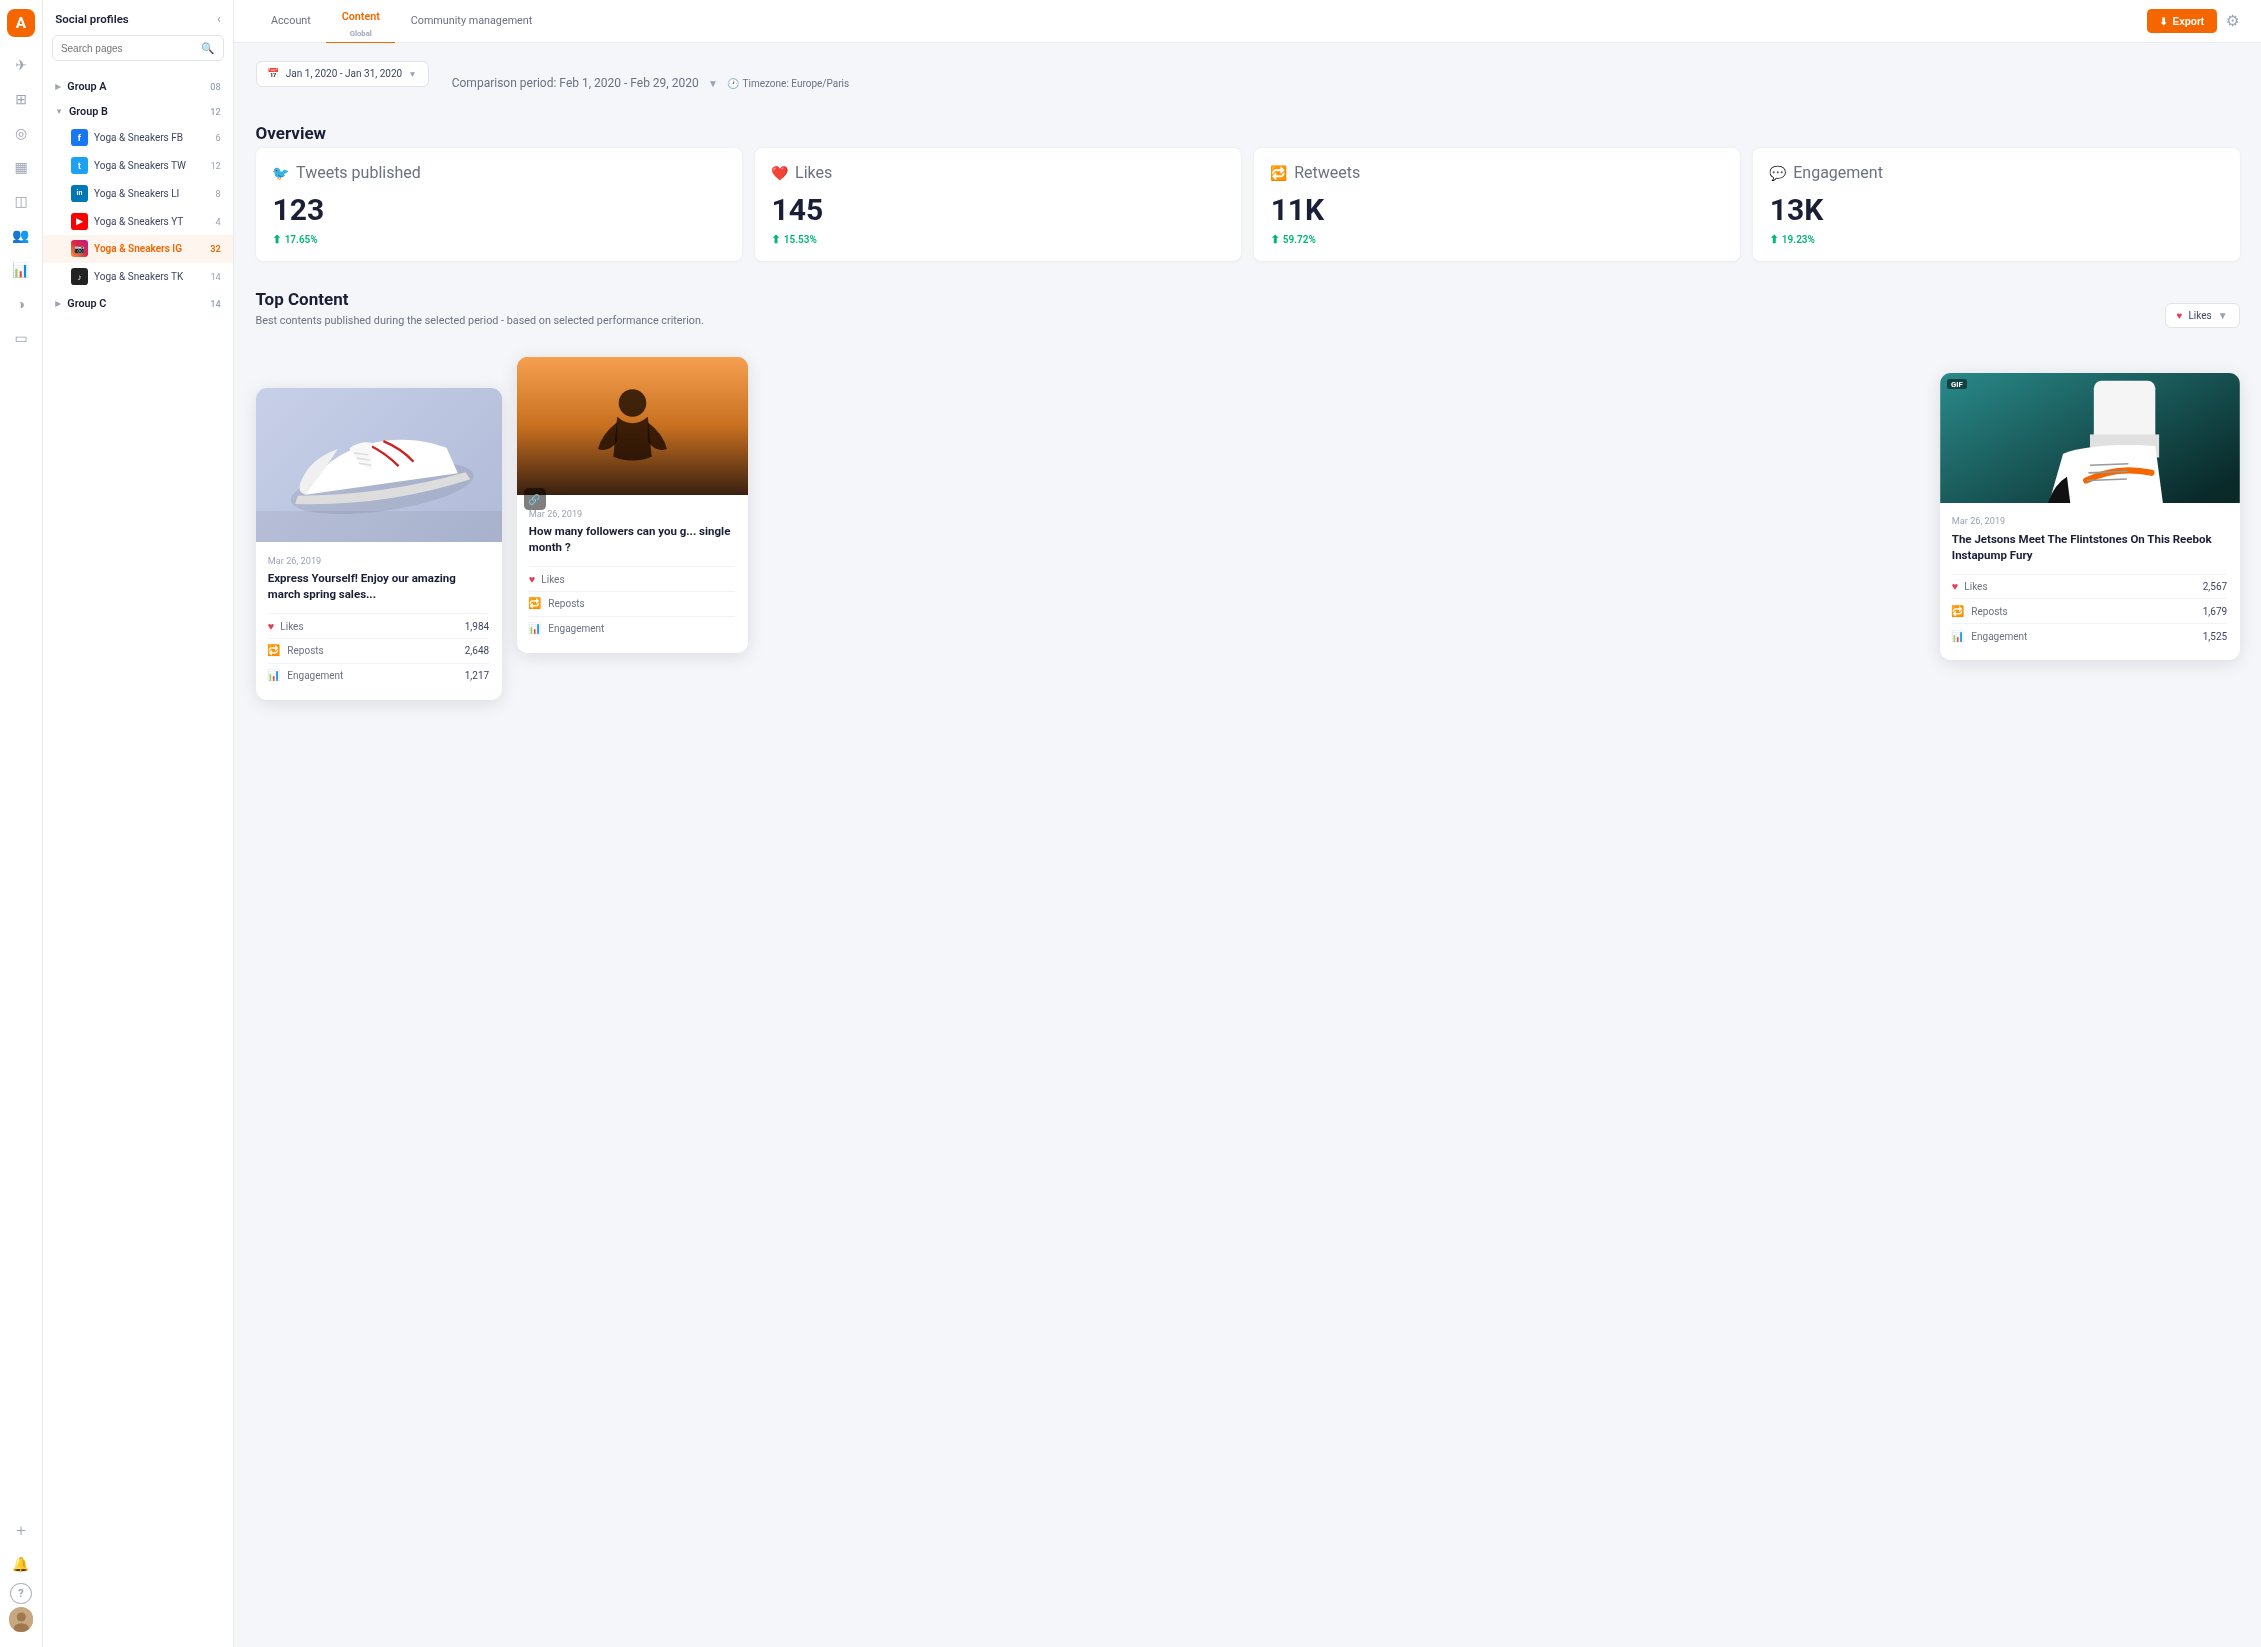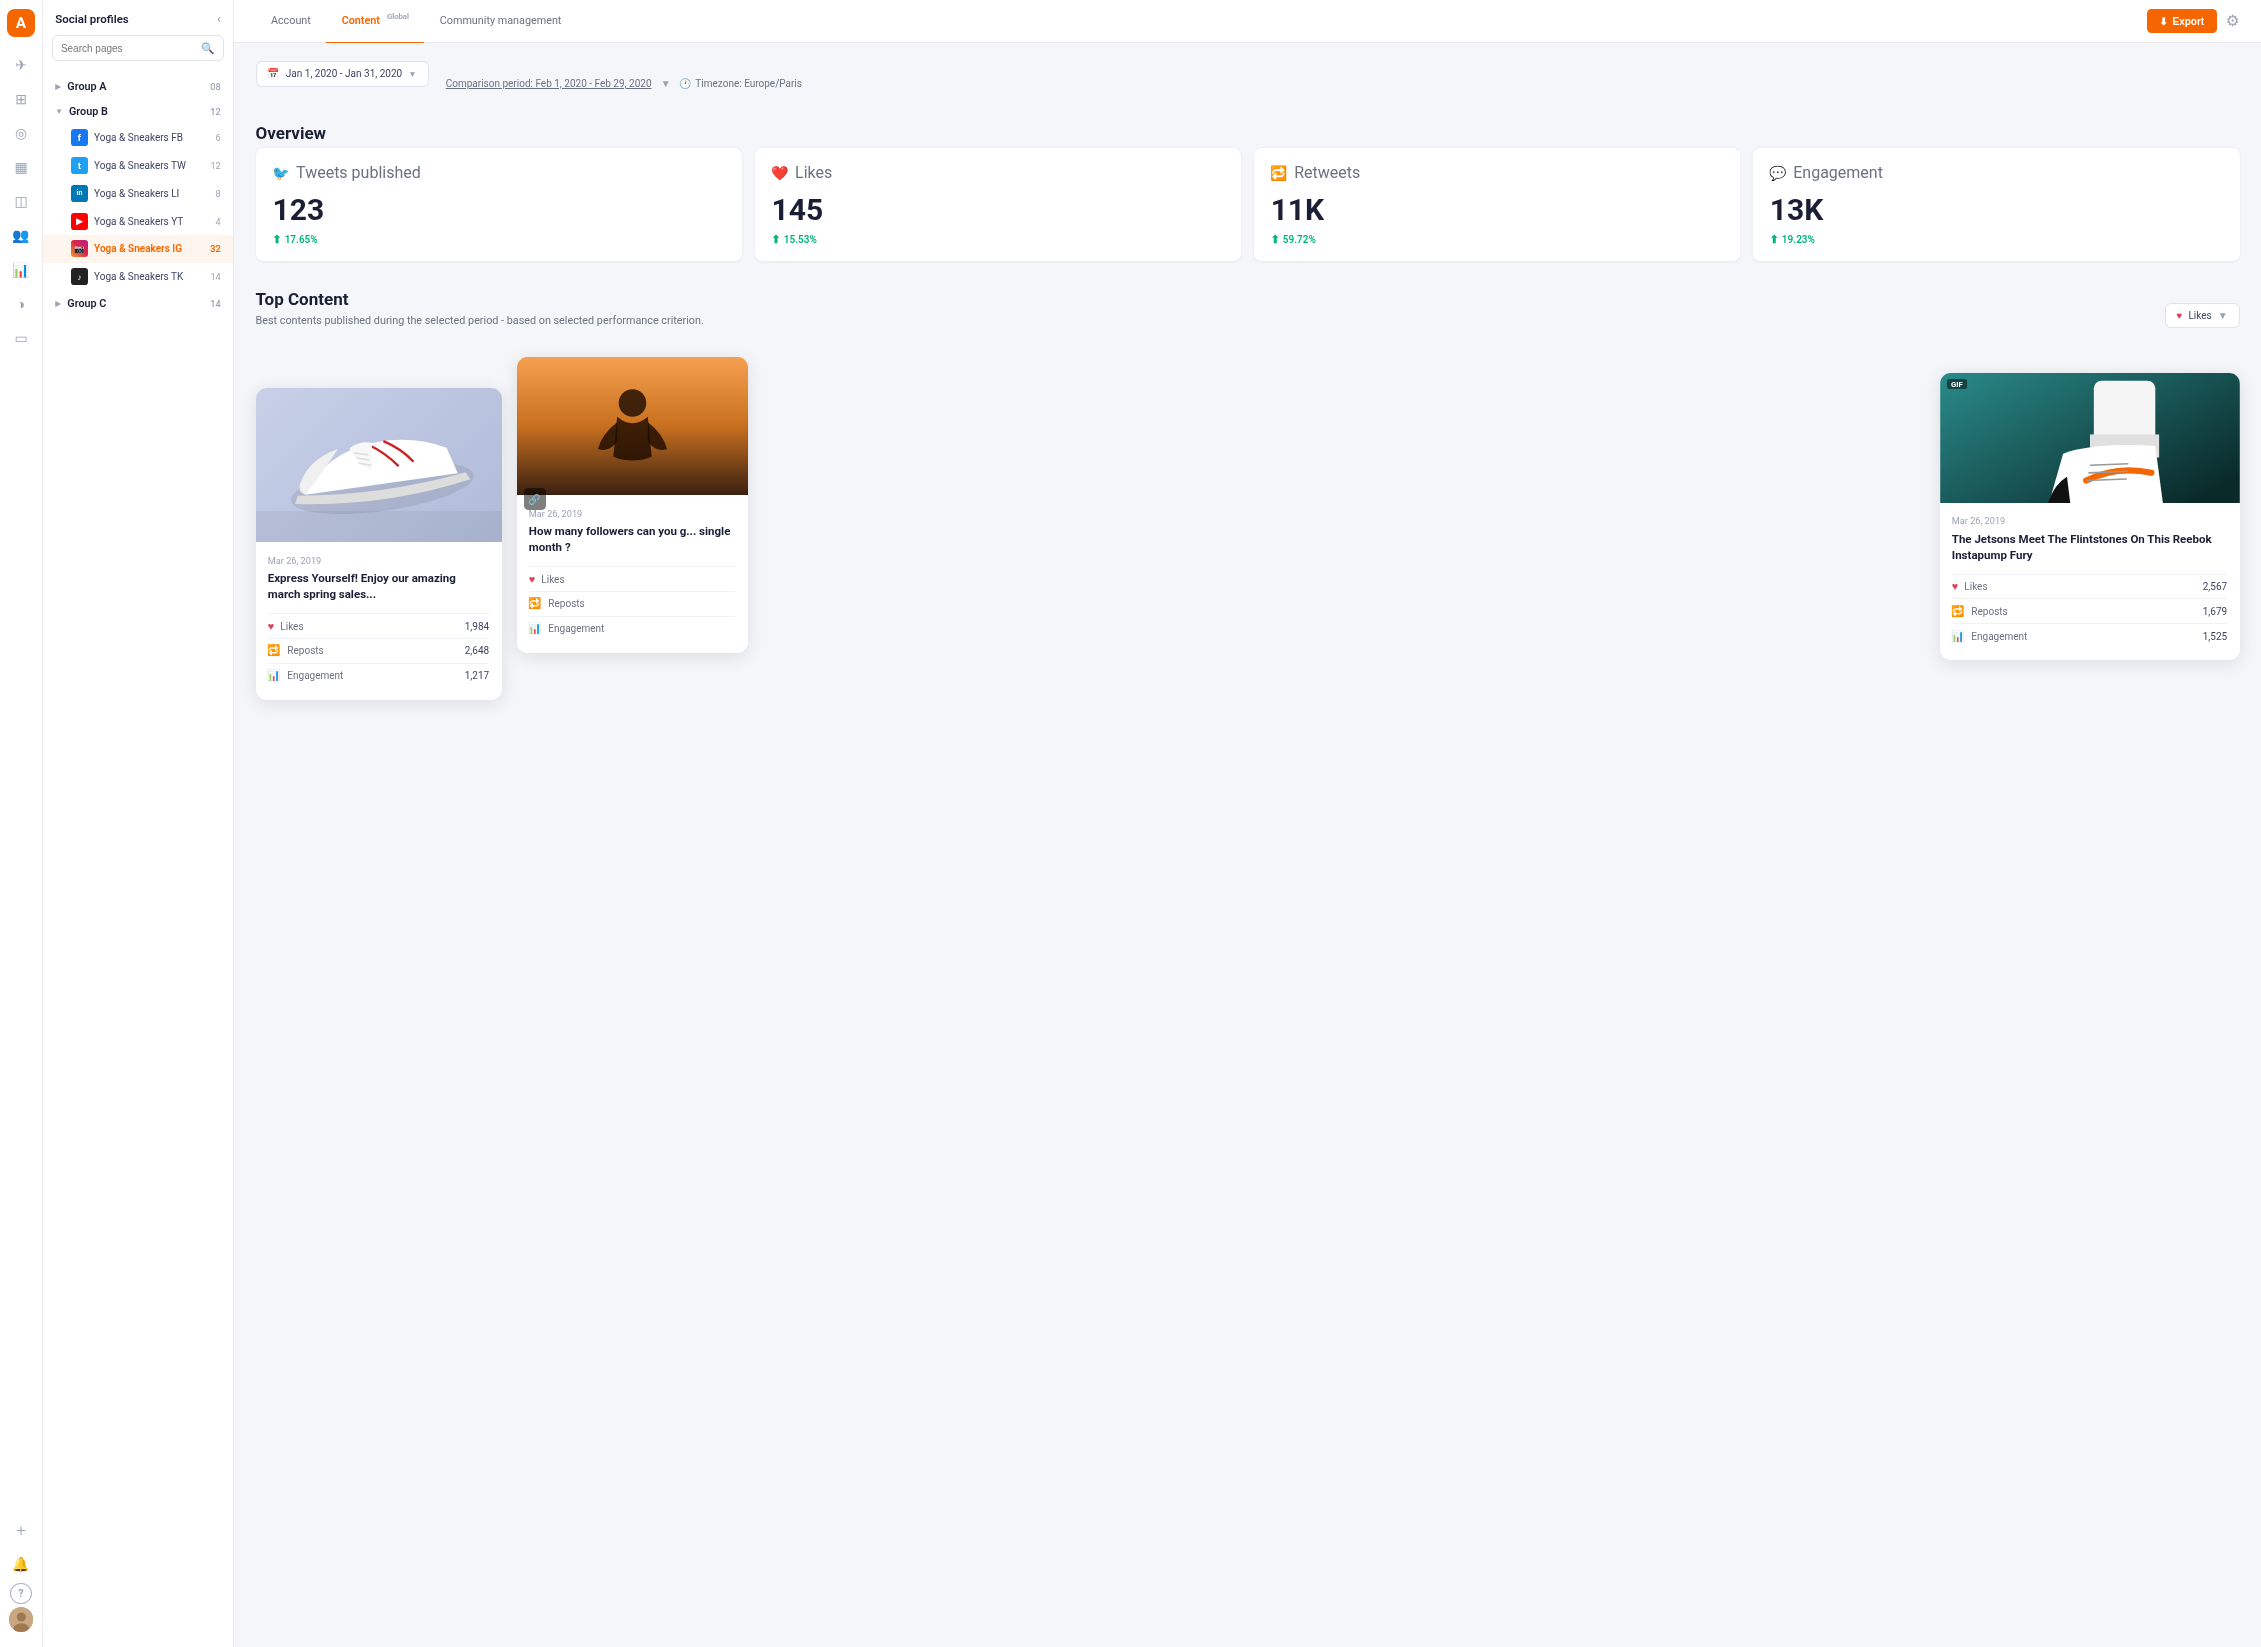--- a/index.html
+++ b/index.html
@@ -142,21 +142,21 @@
     }
 
     
     .date-bar {
       background: #fff; border: 0.8px solid #e0e3ea; border-radius: 6.1px;
       display: inline-flex; align-items: center; gap: 6.1px;
       padding: 6.1px 10.8px; margin-bottom: 18.4px; font-size: 10px; color: #3d4460;
     }
     .date-bar .cal-icon { color: #6b7280; }
     .date-bar .arrow { color: #9ba3b5; font-size: 8.5px; }
-    .date-comparison { font-size: 10px; color: #6b7280; margin-left: 8px; text-decoration: underline; }
+    .date-comparison { font-size: 12px; color: #6b7280; margin-left: 14px; }
     .date-row { display: flex; align-items: center; margin-bottom: 18.4px; gap: 0; flex-wrap: wrap; gap: 9.2px; }
     .tz-badge { font-size: 10px; color: #6b7280; display: flex; align-items: center; gap: 3.1px; }
 
     
     .section-title { font-size: 17px; font-weight: 700; color: #1a1f36; margin-bottom: 4.6px; }
     .section-subtitle { font-size: 10.8px; color: #6b7280; margin-bottom: 15.4px; }
 
     .metrics-grid {
       display: grid; grid-template-columns: repeat(4, 1fr); gap: 12.3px;
       margin-bottom: 28px;
@@ -370,21 +370,21 @@
   </div>
 </div>
 
 <div class="main">
 
   <div class="top-nav">
     <div class="nav-tabs">
       <div class="nav-tab">
         <span>Account</span>
       </div>
-      <div class="nav-tab active" style="flex-direction: row; justify-content: center; padding-bottom: 0; gap: 7px;">
+      <div class="nav-tab active" style="flex-direction: column; justify-content: center; padding-bottom: 0;">
         <div style="display:flex; align-items:center; gap:4.6px; flex: 1; align-items: center;">
           <span>Content</span>
         </div>
         <div style="font-size:7.7px; color:#9ba3b5; margin-top:-4.6px; margin-bottom:3.1px;">Global</div>
       </div>
       <div class="nav-tab">
         <span>Community management</span>
       </div>
     </div>
     <div class="nav-right">

